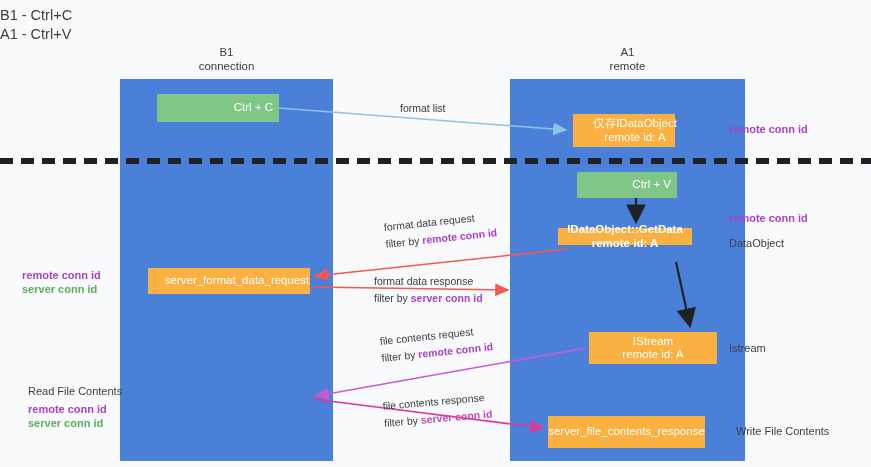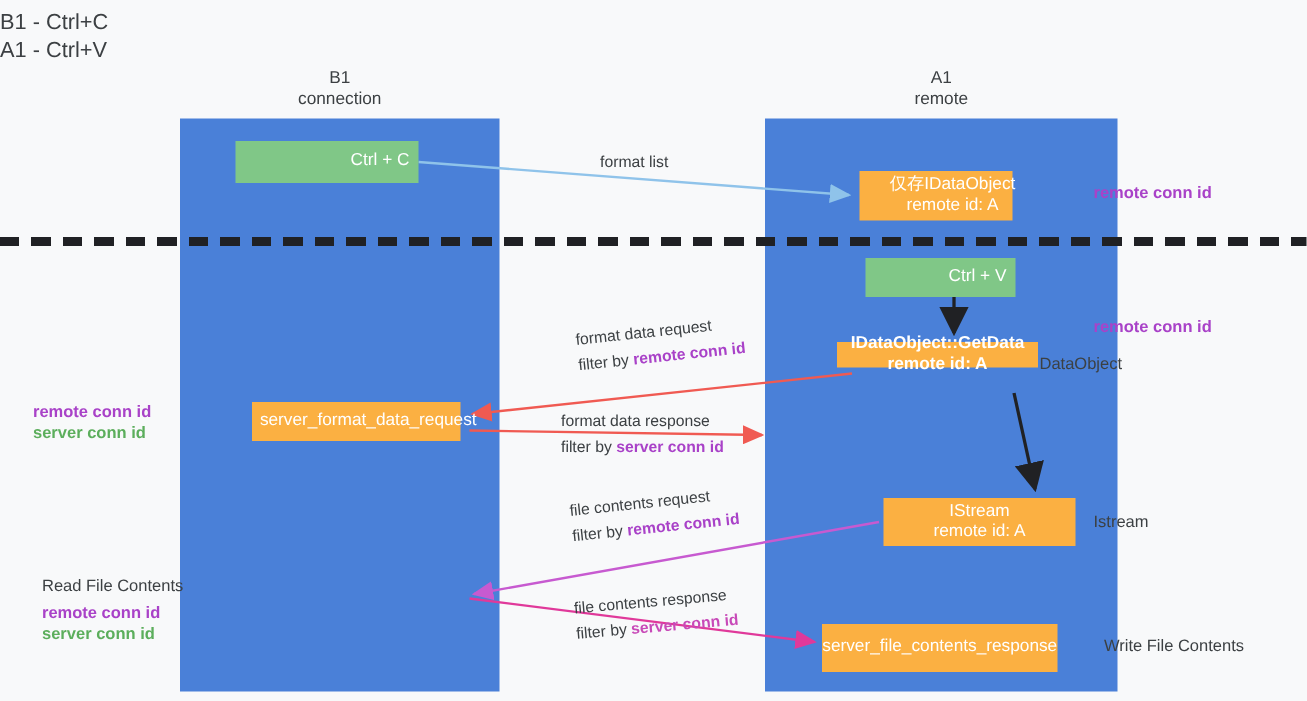--- a/index.html
+++ b/index.html
@@ -74,39 +74,39 @@
     padding: 2px 6px;
   }
   .node.green { background: #80c787; align-items: flex-end; }
   .node.orange { background: #fbb042; }
   .node .ln { display: block; white-space: nowrap; }
 
   #n-ctrlc   { left: 157px; top: 94px;  width: 122px; height: 28px; }
   #n-idataobj{ left: 573px; top: 114px; width: 102px; height: 33px; padding-left: 28px; }
   #n-ctrlv   { left: 577px; top: 172px; width: 100px; height: 26px; }
   #n-getdata { left: 558px; top: 228px; width: 134px; height: 17px; font-weight: bold; }
-  #n-sfdreq  { left: 168px; top: 268px; width: 139px; height: 26px; padding-left: 22px; }
+  #n-sfdreq  { left: 148px; top: 268px; width: 162px; height: 26px; padding-left: 22px; }
   #n-sfdresp { left: 513px; top: 279px; width: 155px; height: 26px; }
   #n-istream { left: 589px; top: 332px; width: 128px; height: 32px; }
   #n-sfcreq  { left: 148px; top: 384px; width: 163px; height: 26px; }
   #n-sfcresp { left: 548px; top: 416px; width: 157px; height: 32px; }
 
   
   .side-label {
     position: absolute;
     font-size: 11px;
     line-height: 14px;
     color: #3c4043;
     white-space: nowrap;
   }
   .side-label.purple { color: #a942c8; font-weight: bold; }
 
   #lbl-r-conn1 { left: 729px; top: 122px; }
   #lbl-r-conn2 { left: 729px; top: 211px; }
-  #lbl-dataobject { left: 693px; top: 236px; }
+  #lbl-dataobject { left: 729px; top: 236px; }
   #lbl-istream { left: 729px; top: 341px; }
   #lbl-writefc { left: 736px; top: 424px; }
 
   
   #lbl-l-stack1 { left: 22px; top: 268px; }
   #lbl-readfc   { left: 28px; top: 384px; }
   #lbl-l-stack2 { left: 28px; top: 402px; }
   .stack .l1, .stack .l2 { display: block; white-space: nowrap; }
   .stack .l1 { color: #a942c8; font-weight: bold; }
   .stack .l2 { color: #5cae5c; font-weight: bold; }

